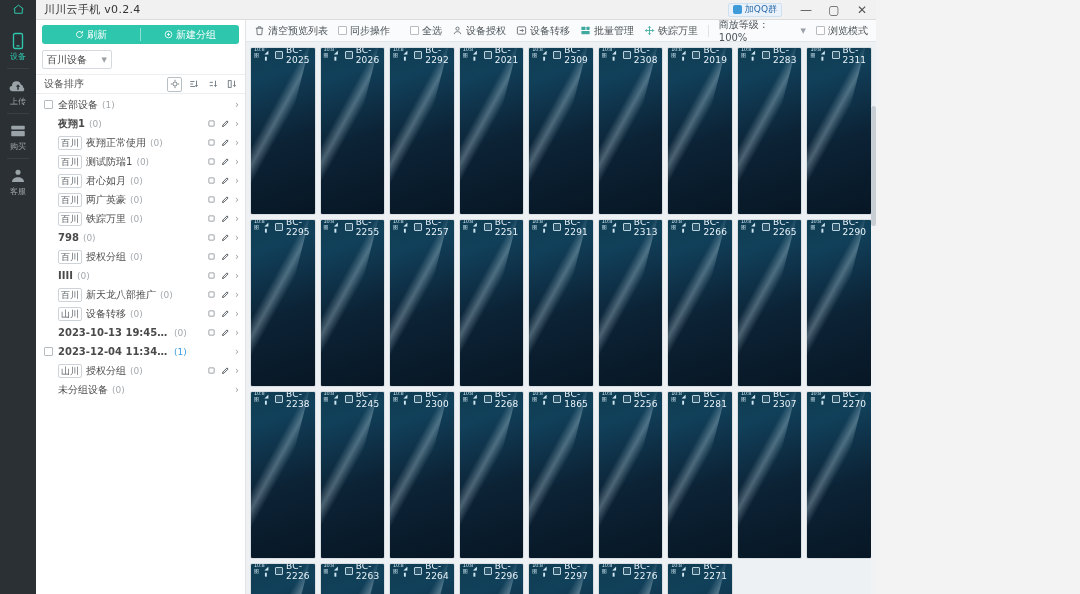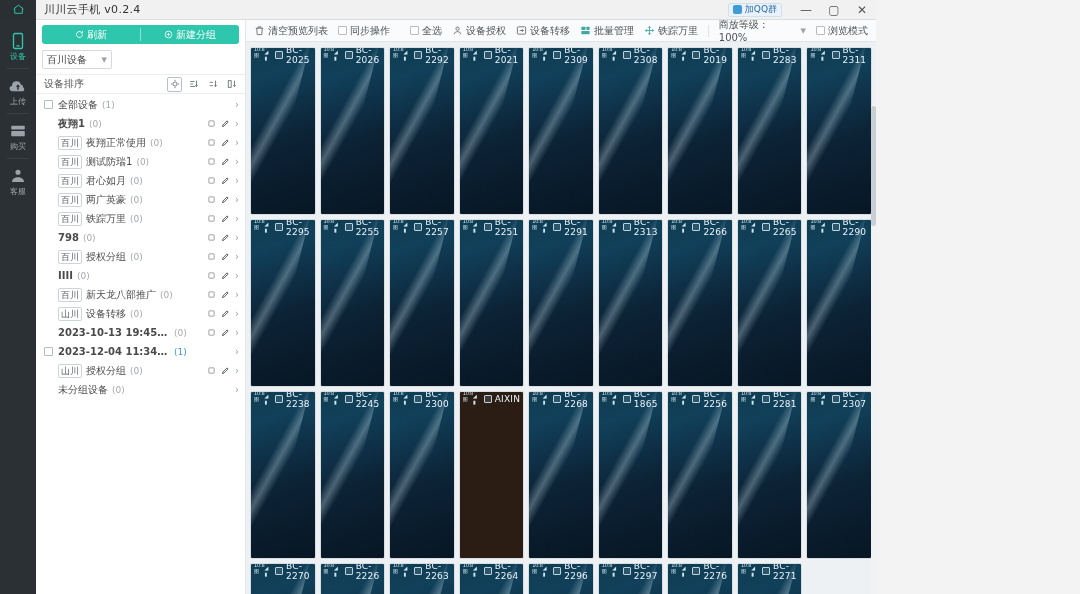--- a/index.html
+++ b/index.html
@@ -1807,36 +1807,20 @@
                   <span class="sq" style="background:#2ec6ac"></span>
                   <span class="lb">设置</span>
                 </div>
                 <div class="bico">
                   <span class="sq" style="background:#4a90d9"></span>
                   <span class="lb">截图</span>
                 </div>
                 <span class="c-badge">立即</span>
               </div>
             </div>
-            <div class="card game">
-              <div class="c-status">
-                <span>10:8 图</span>
-                <span class="r">▼ ◢ ▮</span>
-              </div>
-              <div class="c-title">
-                <span class="c-cbx"></span>
-                <span class="c-name">AIXIN</span>
-              </div>
-              <div class="c-screen">
-                <div class="game-img" style="background:linear-gradient(180deg,#3a2216 0%,#53341f 8%,#c9b184 16%,#d8c49a 50%,#c6ac7d 88%,#43281a 100%)"></div>
-              </div>
-              <div class="c-bottom">
-                <span class="c-badge">立即</span>
-              </div>
-            </div>
             <div class="card wall">
               <div class="c-status">
                 <span>10:8 图</span>
                 <span class="r">▼ ◢ ▮</span>
               </div>
               <div class="c-title">
                 <span class="c-cbx"></span>
                 <span class="c-name">BC-2268</span>
               </div>
               <div class="c-screen">

